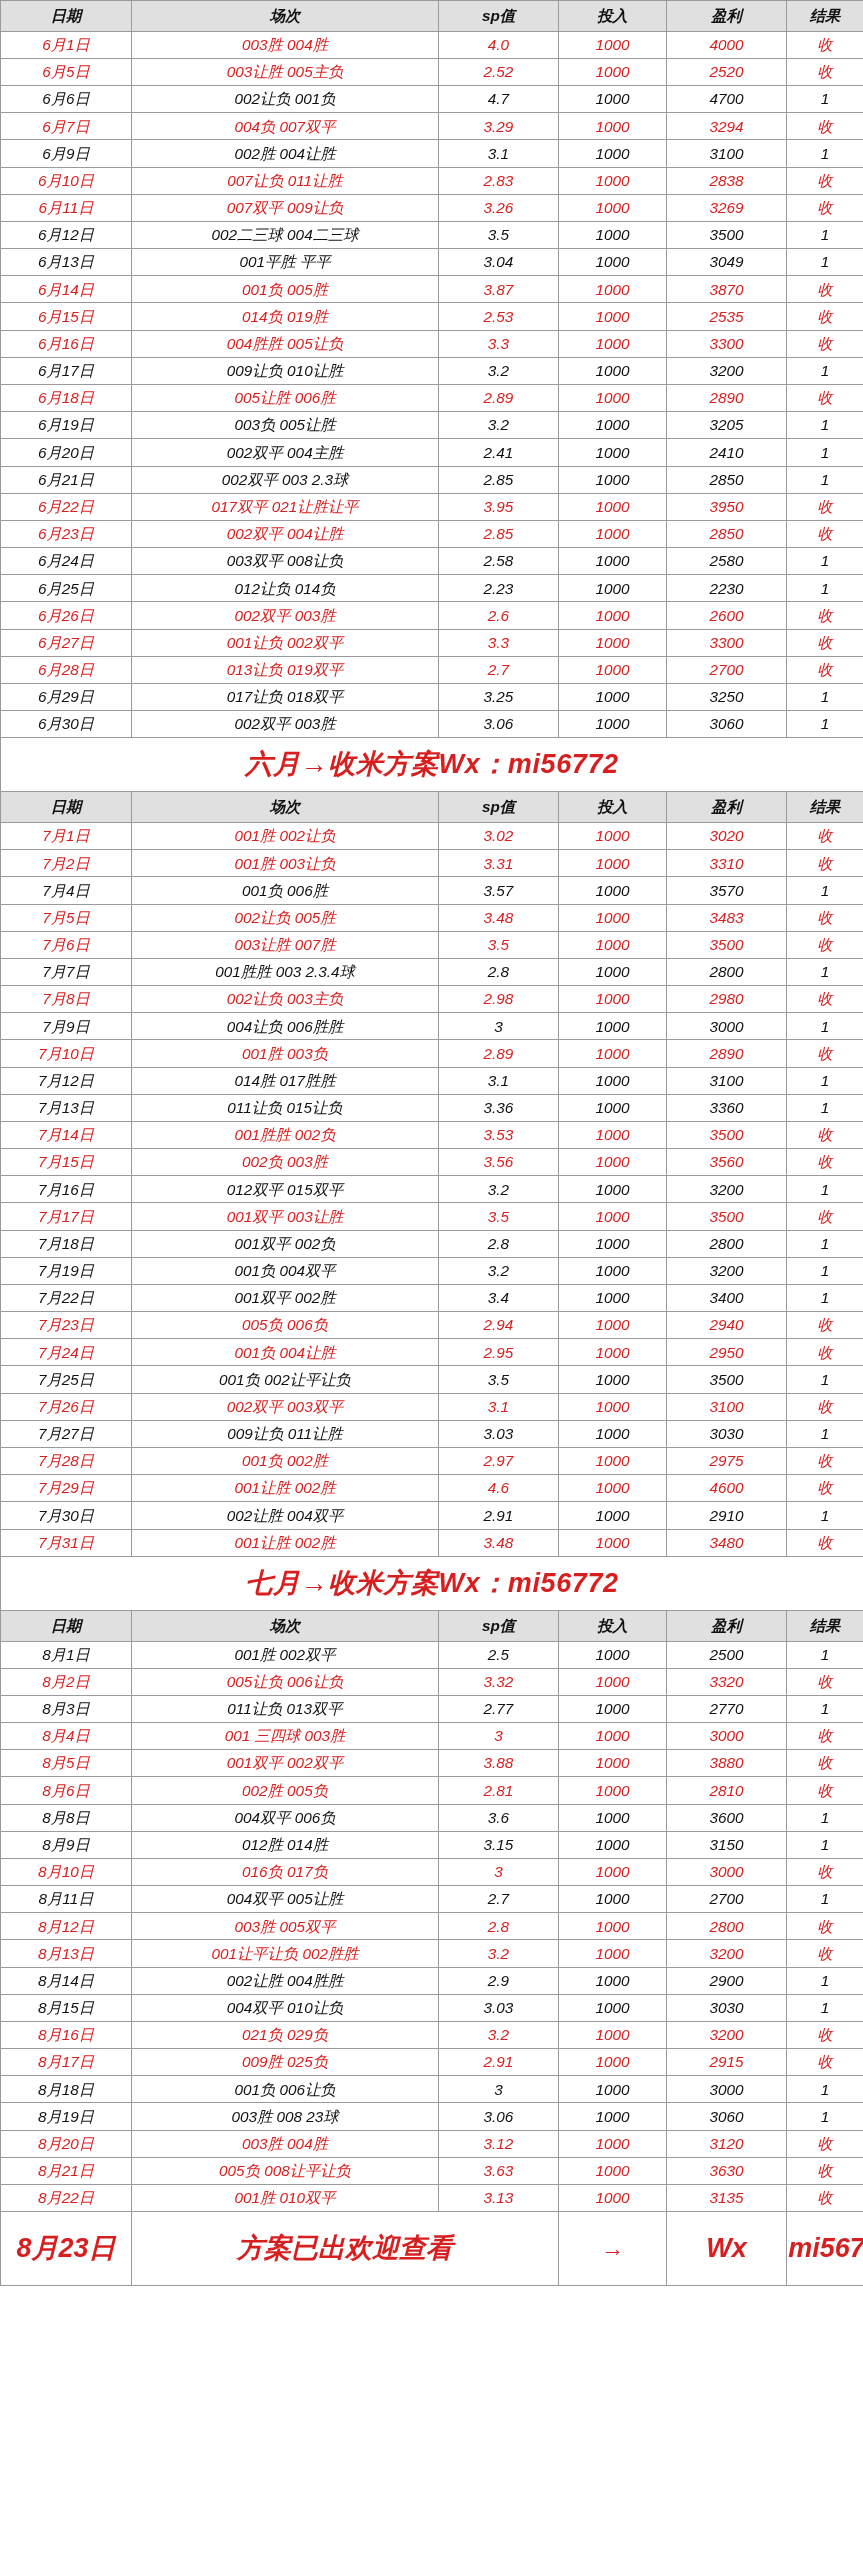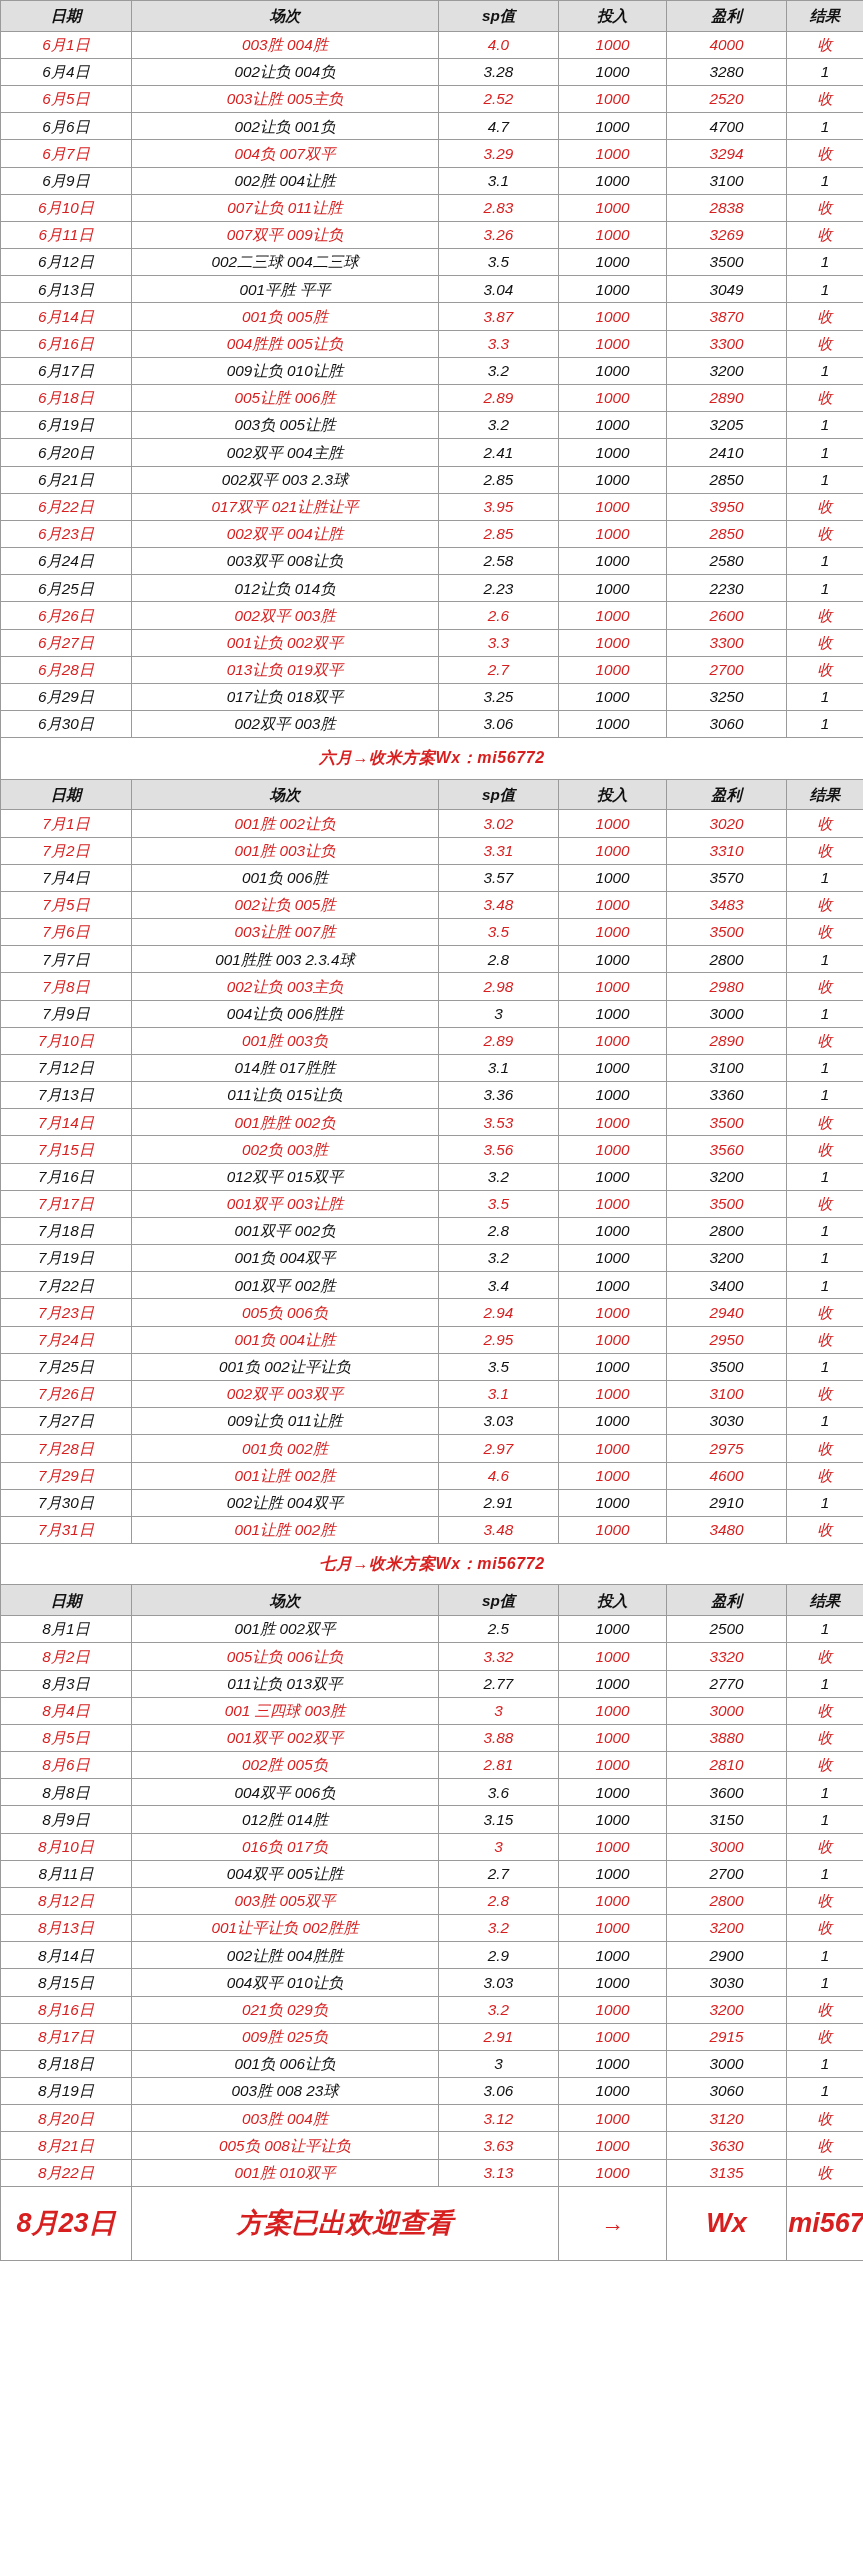--- a/index.html
+++ b/index.html
@@ -38,21 +38,21 @@
     font-size:15.3px;
     color:#111111;
     padding:6.1px 1.2px;
   }
   tr.win td{color:#d81f1f;}
   tr.win td.res{color:#d81f1f;}
   .banner td{
     background:#ffffff;
     color:#d81f1f;
     font-weight:bold;
-    font-size:16px;
+    font-size:27px;
     padding:11px 5px;
     letter-spacing:0.6px;
   }
   .footer td{
     color:#d81f1f;
     font-weight:bold;
     font-size:27px;
     padding:21px 1.2px;
   }
   .footer td.arrow{font-size:23px;}
@@ -80,28 +80,20 @@
           <td>结果</td>
         </tr>
         <tr class="win">
           <td>6月1日</td>
           <td>003胜  004胜</td>
           <td>4.0</td>
           <td>1000</td>
           <td>4000</td>
           <td class="res">收</td>
         </tr>
-        <tr class="">
-          <td>6月4日</td>
-          <td>002让负  004负</td>
-          <td>3.28</td>
-          <td>1000</td>
-          <td>3280</td>
-          <td class="res">1</td>
-        </tr>
         <tr class="win">
           <td>6月5日</td>
           <td>003让胜  005主负</td>
           <td>2.52</td>
           <td>1000</td>
           <td>2520</td>
           <td class="res">收</td>
         </tr>
         <tr class="">
           <td>6月6日</td>
@@ -158,20 +150,28 @@
           <td>1000</td>
           <td>3049</td>
           <td class="res">1</td>
         </tr>
         <tr class="win">
           <td>6月14日</td>
           <td>001负  005胜</td>
           <td>3.87</td>
           <td>1000</td>
           <td>3870</td>
+          <td class="res">收</td>
+        </tr>
+        <tr class="win">
+          <td>6月15日</td>
+          <td>014负  019胜</td>
+          <td>2.53</td>
+          <td>1000</td>
+          <td>2535</td>
           <td class="res">收</td>
         </tr>
         <tr class="win">
           <td>6月16日</td>
           <td>004胜胜  005让负</td>
           <td>3.3</td>
           <td>1000</td>
           <td>3300</td>
           <td class="res">收</td>
         </tr>

